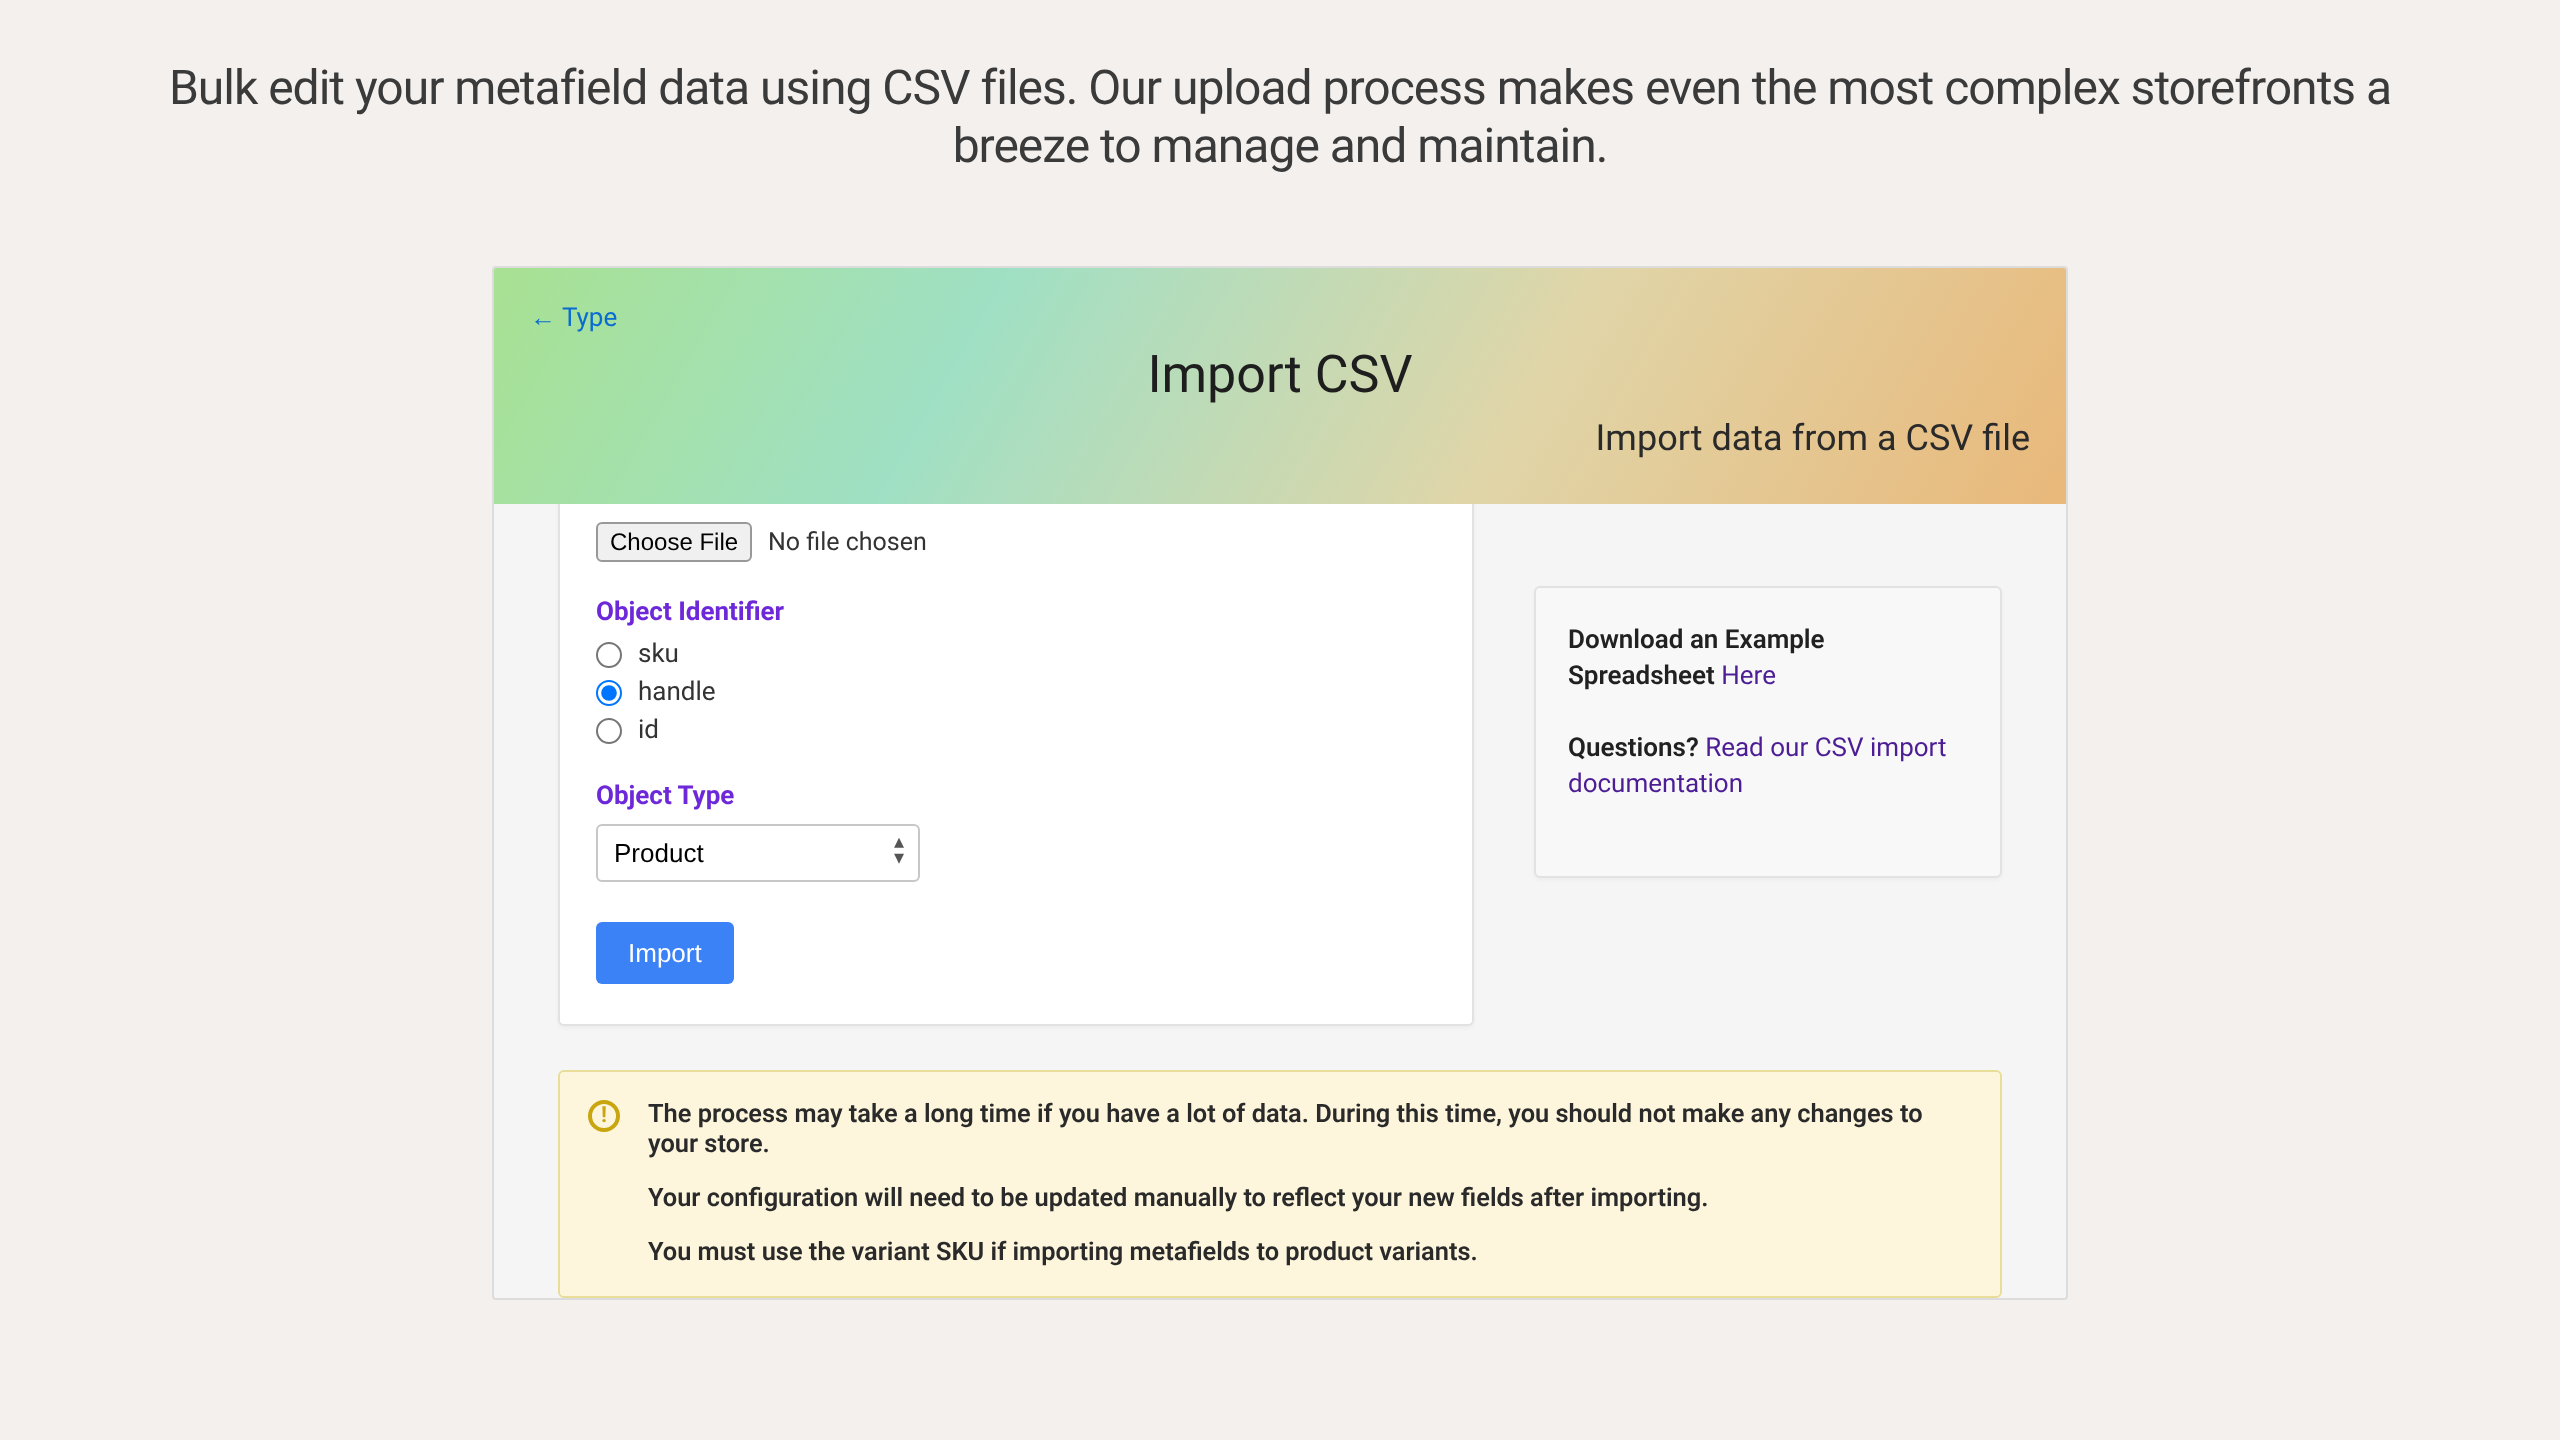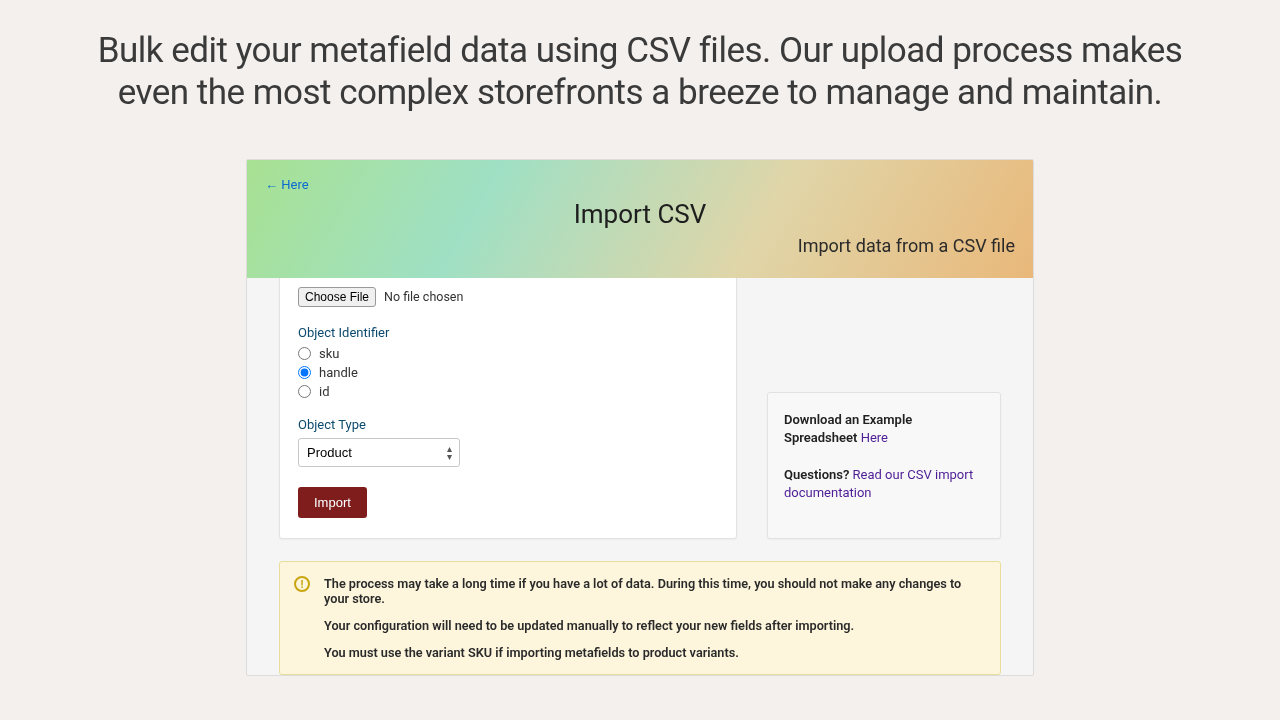--- a/index.html
+++ b/index.html
@@ -5,21 +5,21 @@
   * { box-sizing: border-box; margin: 0; padding: 0; }
   body {
     font-family: -apple-system, BlinkMacSystemFont, "Segoe UI", Roboto, Helvetica, Arial, sans-serif;
     background: #f3f0ee;
     width: 1280px;
     height: 720px;
     overflow: hidden;
   }
   .marketing-heading {
     text-align: center;
-    font-size: 35px;
+    font-size: 24px;
     font-weight: 400;
     color: #3a3a3a;
     padding: 30px 60px 10px;
     line-height: 1.2;
     letter-spacing: -0.5px;
   }
   .app-window {
     width: 788px;
     margin: 35px auto 0;
     background: #f5f5f5;
@@ -49,43 +49,43 @@
     text-align: right;
     font-size: 18px;
     color: #2a2a2a;
     margin-top: 6px;
   }
   .panels {
     display: flex;
     padding: 0 32px;
     margin-top: -32px;
     gap: 30px;
-    align-items: flex-end;
+    align-items: center;
   }
   .panel-left {
     background: #fff;
     border: 1px solid #e2e2e2;
     border-radius: 3px;
     padding: 18px 18px 20px;
     flex: 1 1 auto;
     box-shadow: 0 1px 2px rgba(0,0,0,0.04);
   }
   .panel-right {
     background: #f8f8f8;
     border: 1px solid #e2e2e2;
     border-radius: 3px;
     padding: 18px 16px;
     width: 234px;
     font-size: 13px;
     box-shadow: 0 1px 2px rgba(0,0,0,0.04);
   }
   .form-label {
     font-size: 13px;
-    font-weight: 400;
-    color: #0c4a6e;
+    font-weight: 700;
+    color: #6d28d9;
     margin-bottom: 6px;
     display: block;
   }
   .file-row { margin-bottom: 18px; }
   .choose-file-btn {
     font-size: 12px;
     padding: 2px 6px;
     border: 1px solid #999;
     border-radius: 3px;
     background: #f0f0f0;
@@ -131,21 +131,21 @@
   }
   .checkbox-row {
     display: flex;
     align-items: center;
     font-size: 12.5px;
     color: #333;
     margin-bottom: 22px;
   }
   .checkbox-row input { margin-right: 8px; width:14px; height:14px; }
   .import-btn {
-    background: #7f1d1d;
+    background: #3b82f6;
     color: #fff;
     border: none;
     border-radius: 3px;
     padding: 8px 16px;
     font-size: 13px;
     cursor: pointer;
   }
   .side-label { font-weight: 600; color: #212121; }
   .side-link { color: #4c1d95; text-decoration: none; }
   .side-block { margin-bottom: 18px; line-height: 1.4; }
@@ -178,21 +178,21 @@
   }
 </style>
 </head>
 <body>
 
 <h1 class="marketing-heading">Bulk edit your metafield data using CSV files. Our upload process makes even the most complex storefronts a breeze to manage and maintain.</h1>
 
 <div class="app-window">
 
   <div class="app-header">
-    <a href="#" class="back-link">← Here</a>
+    <a href="#" class="back-link">← Type</a>
     <div class="page-title">Import CSV</div>
     <div class="page-subtitle">Import data from a CSV file</div>
   </div>
 
   <div class="panels">
     <div class="panel-left">
 
       <div class="file-row">
         <span class="form-label">CSV File</span>
         <button class="choose-file-btn">Choose File</button>

